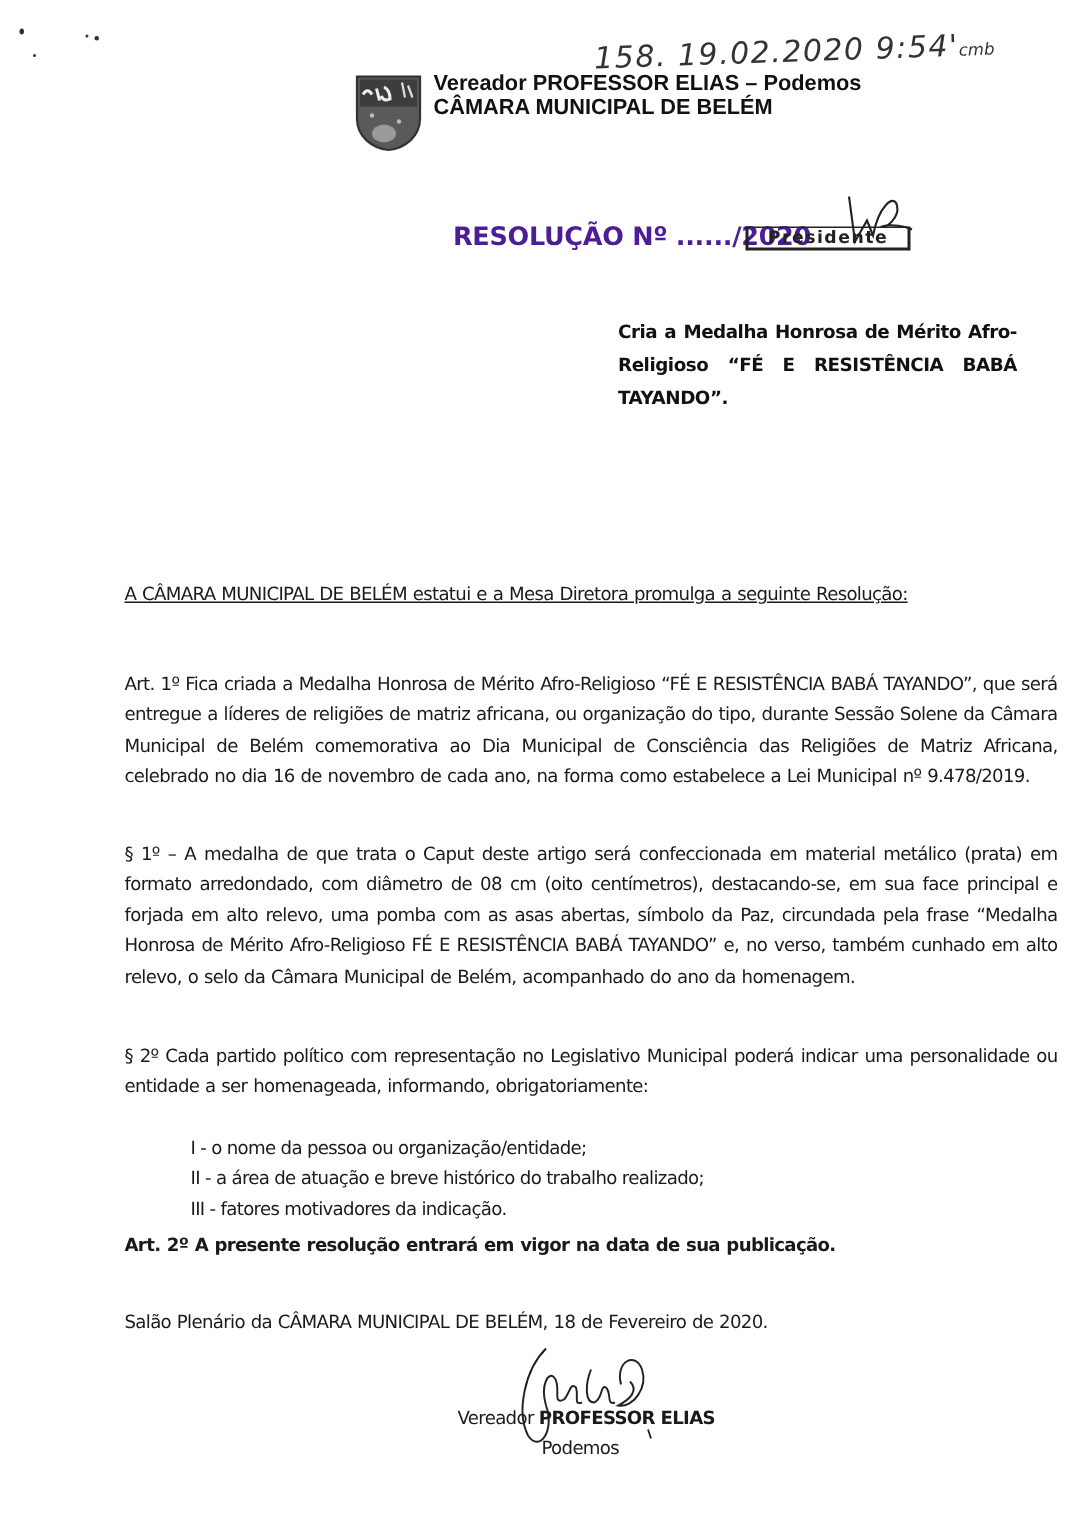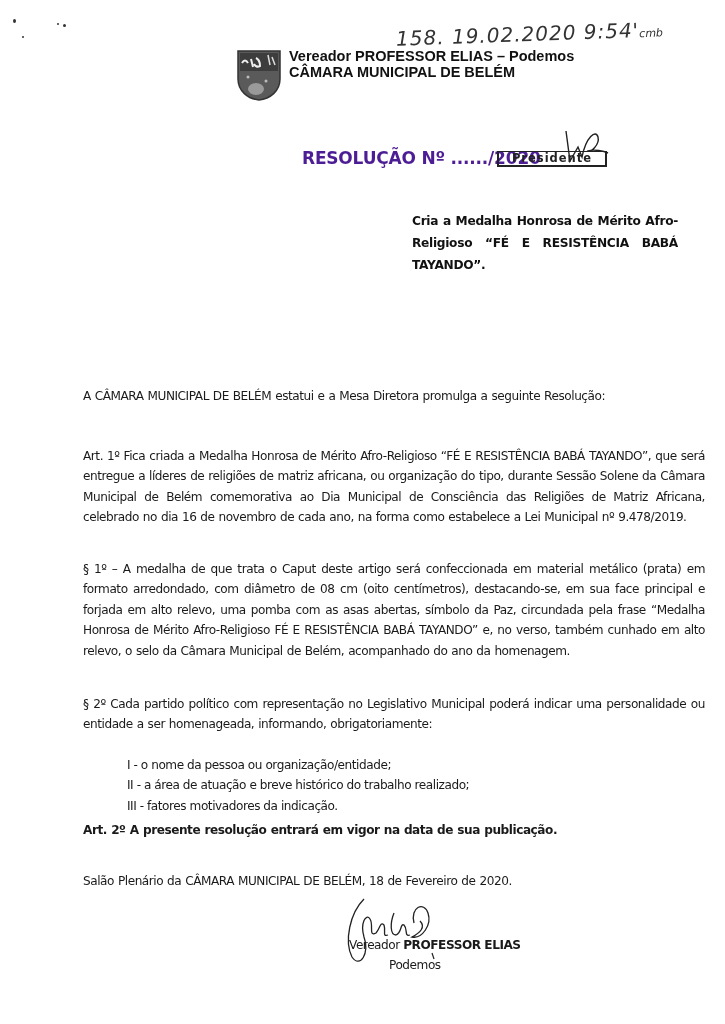--- a/index.html
+++ b/index.html
@@ -17,33 +17,33 @@
   
   .res { left: 302px; top: 148px; font-family: "DejaVu Sans", sans-serif; font-weight: bold; font-size: 17px; color: #4c1d95; letter-spacing: -0.2px; }
   .pres-box { left: 497px; top: 151px; width: 110px; height: 16px; border: 2px solid #222; border-top-width: 1px; box-sizing: border-box; text-align: center; font-family: "DejaVu Sans", sans-serif; font-size: 11.5px; font-weight: bold; letter-spacing: 1px; line-height: 13px; color: #222; }
   .sig-pres { left: 560px; top: 127px; width: 50px; height: 42px; }
 
   
   .ementa { left: 412px; top: 210px; width: 266px; font-family: "DejaVu Sans", sans-serif; font-weight: bold; font-size: 12.2px; line-height: 22px; text-align: justify; color: #111; letter-spacing: -0.3px; }
 
   
   .p { position: absolute; left: 83px; width: 622px; font-family: "DejaVu Sans", sans-serif; font-size: 12.1px; line-height: 20.4px; text-align: justify; color: #1a1a1a; letter-spacing: -0.45px; word-spacing: 0.5px; }
-  .intro { top: 386px; }
+  .intro { top: 386px; text-decoration: underline; }
   .art1 { top: 446px; }
   .par1 { top: 559px; }
   .par2 { top: 694px; }
   .items { position: absolute; left: 127px; top: 755px; font-family: "DejaVu Sans", sans-serif; font-size: 12.1px; line-height: 20.4px; color: #1a1a1a; letter-spacing: -0.45px; }
   .art2 { top: 820px; font-weight: bold; }
   .closing { top: 871px; }
 
   
   .sig-author { left: 330px; top: 893px; width: 110px; height: 80px; }
-  .author-name { left: 305px; top: 938px; font-family: "DejaVu Sans", sans-serif; font-size: 12.1px; color: #1a1a1a; letter-spacing: -0.45px; white-space: nowrap; margin-left: 44px; }
+  .author-name { left: 305px; top: 938px; font-family: "DejaVu Sans", sans-serif; font-size: 12.1px; color: #1a1a1a; letter-spacing: -0.45px; white-space: nowrap; }
   .author-name b { font-weight: bold; }
-  .author-party { left: 361px; top: 958px; font-family: "DejaVu Sans", sans-serif; font-size: 12.1px; color: #1a1a1a; letter-spacing: -0.45px; margin-left: 28px; }
+  .author-party { left: 361px; top: 958px; font-family: "DejaVu Sans", sans-serif; font-size: 12.1px; color: #1a1a1a; letter-spacing: -0.45px; }
 </style>
 </head>
 <body>
 
 <div class="speck" style="left:13px;top:19px;width:3px;height:4px;"></div>
 <div class="speck" style="left:22px;top:36px;width:2px;height:2px;"></div>
 <div class="speck" style="left:57px;top:23px;width:2px;height:2px;"></div>
 <div class="speck" style="left:63px;top:24px;width:3px;height:3px;"></div>
 
 <svg class="abs crest" viewBox="0 0 46 52">

